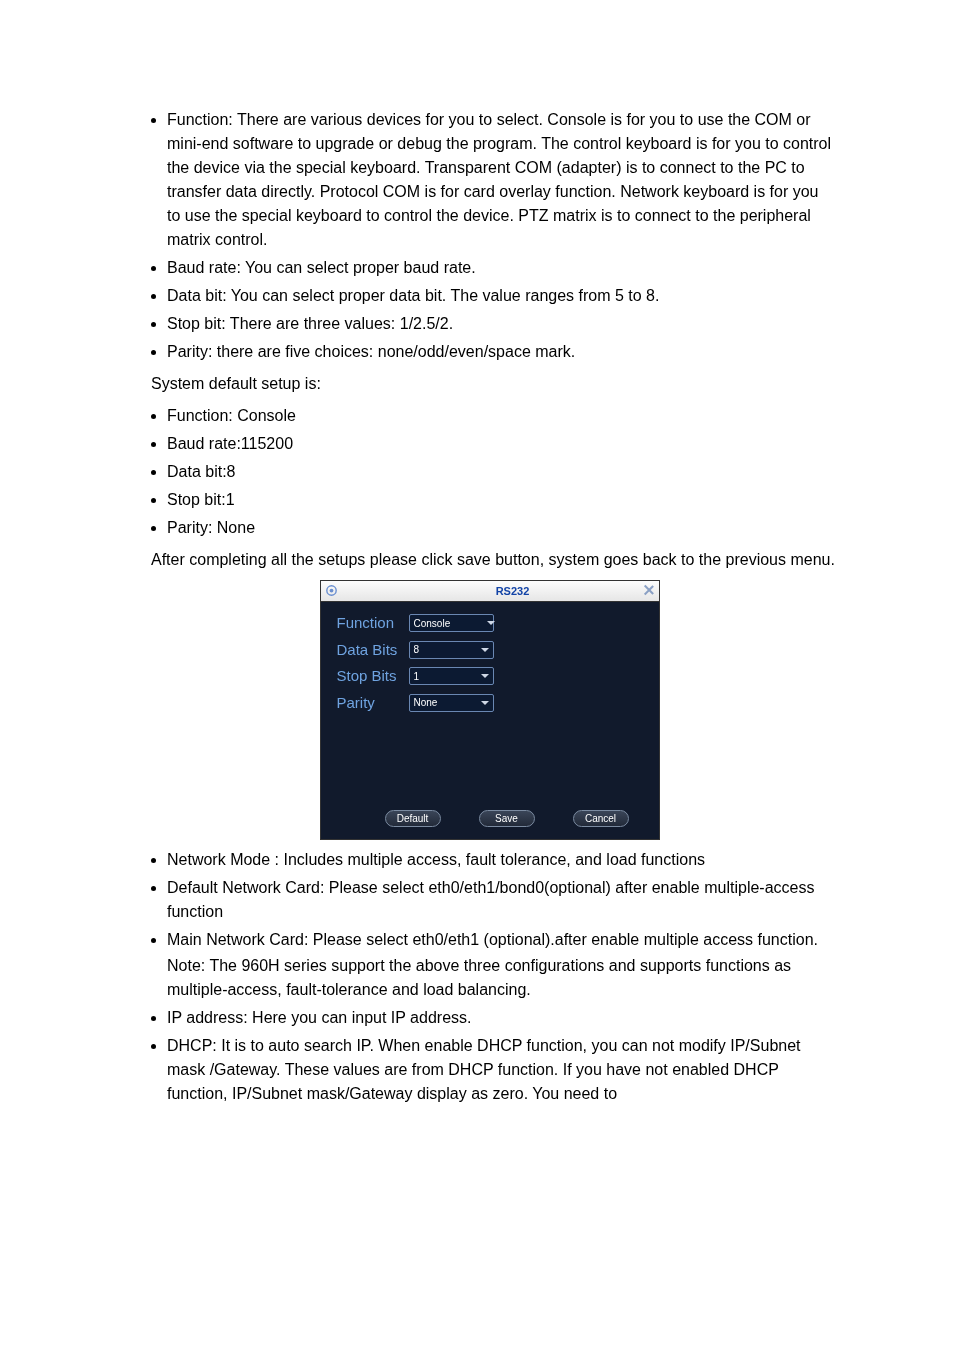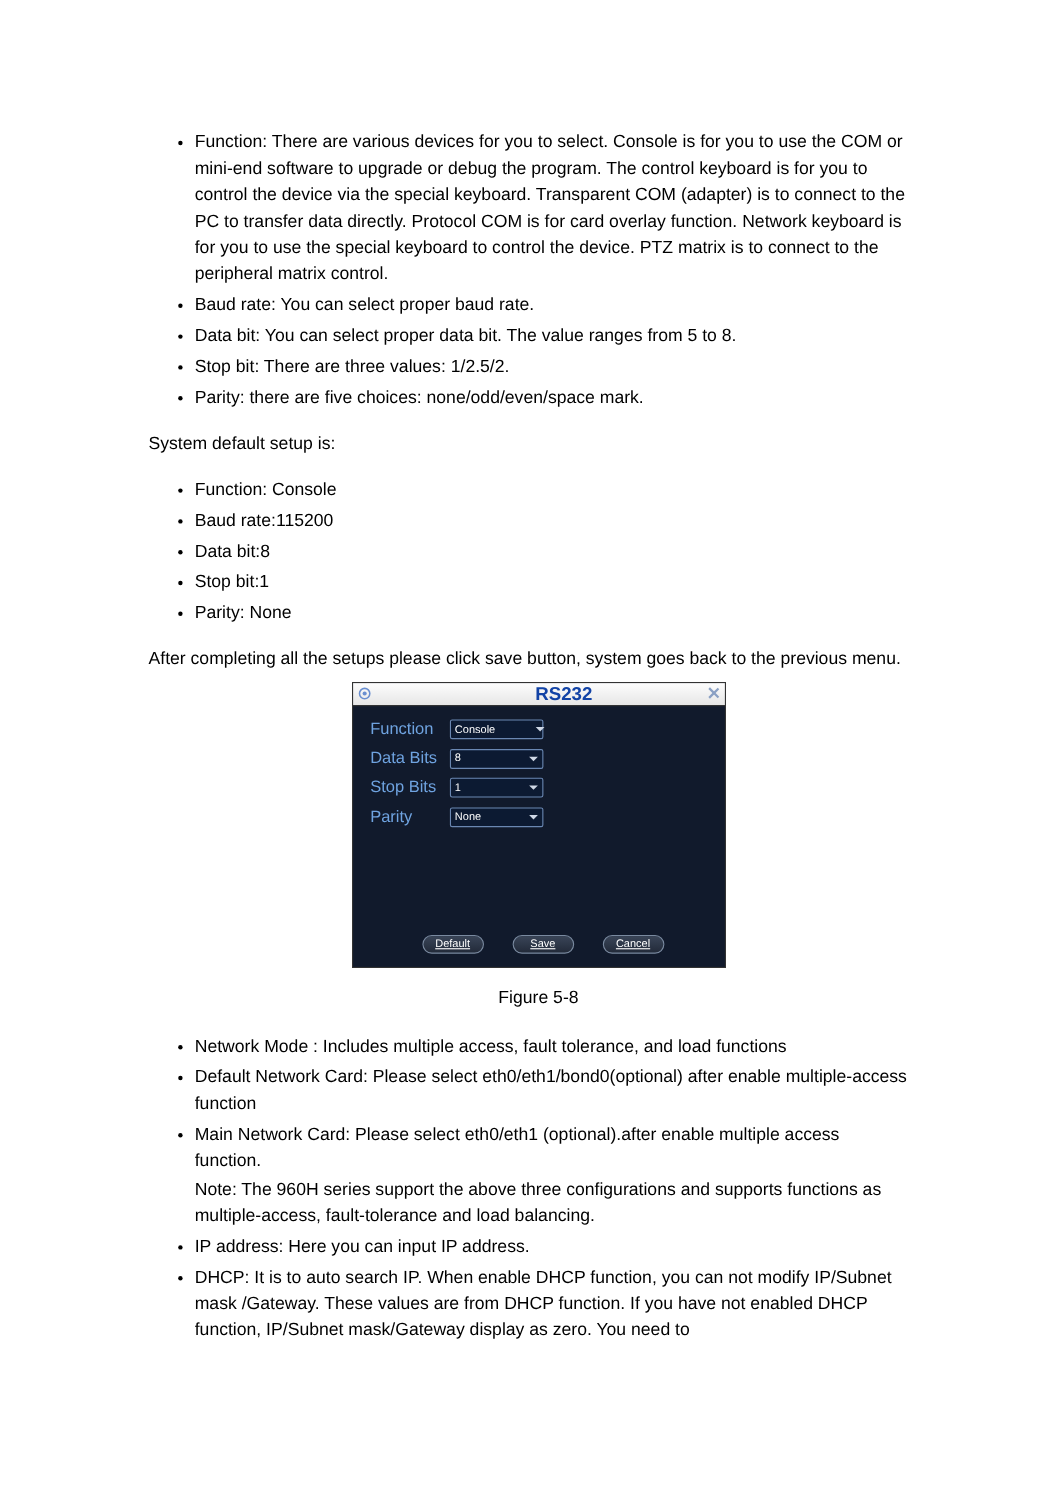--- a/index.html
+++ b/index.html
@@ -13,27 +13,27 @@
   }
   .page {
     width: 954px;
     height: 1350px;
     box-sizing: border-box;
     padding: 100px 110px 80px 135px;
   }
   ul.top-bullets, ul.bullets {
     list-style: disc;
     padding-left: 24px;
-    margin: 18px;
+    margin: 8px;
   }
   ul.top-bullets li, ul.bullets li {
     margin-bottom: 4px;
   }
   .para {
-    margin: 2px 0 4px 0;
+    margin: 2px 0 4px 16px;
   }
   h3.section {
     font-size: 16.5px;
     font-weight: bold;
     margin: 26px 0 6px 0;
   }
   .figure-wrap {
     width: 100%;
     text-align: center;
     margin-top: 8px;
@@ -53,21 +53,21 @@
   .dialog-header {
     height: 20px;
     background: linear-gradient(#fdfdfd,#e6e6e6);
     border-bottom: 1px solid #333;
     position: relative;
     text-align: center;
   }
   .dialog-header-title {
     color: #1243a6;
     font-weight: bold;
-    font-size: 17px;
+    font-size: 11px;
     line-height: 20px;
     padding-left: 46px;
   }
   .dialog-header-icon {
     position: absolute;
     left: 3px;
     top: 2px;
     width: 15px;
     height: 15px;
   }
@@ -119,27 +119,26 @@
   }
   .select .caret {
     width: 0; height: 0;
     border-left: 4px solid transparent;
     border-right: 4px solid transparent;
     border-top: 4px solid #cfd8e6;
   }
   .dialog-footer {
     position: absolute;
     bottom: 12px;
-    left: 0;
+    left: 13px;
     width: 100%;
     display: flex;
-    gap: 26px;
+    gap: 38px;
     justify-content: center;
     padding-left: 4px;
-    text-decoration: underline;
   }
   .dbtn {
     min-width: 56px;
     height: 17px;
     border: 1px solid #7a8aa0;
     border-radius: 9px;
     background: linear-gradient(#3a4558,#222a39);
     color: #fff;
     font-size: 10px;
     display: inline-flex;
@@ -222,21 +221,20 @@
             <span class="caret"></span>
           </div>
         </div>
       </div>
       <div class="dialog-footer">
         <span class="dbtn">Default</span>
         <span class="dbtn">Save</span>
         <span class="dbtn">Cancel</span>
       </div>
     </div>
-    <div class="caption">Figure 5-8</div>
   </div>
 
 
   <ul class="bullets">
     <li>Network Mode : Includes multiple access, fault tolerance, and load functions</li>
     <li>Default Network Card: Please select eth0/eth1/bond0(optional) after enable multiple-access function</li>
     <li>
       <span>Main Network Card: Please select eth0/eth1 (optional).after enable multiple access function.</span>
       <div class="li-note">Note: The 960H series support the above three configurations and supports functions as multiple-access, fault-tolerance and load balancing.</div>
     </li>

